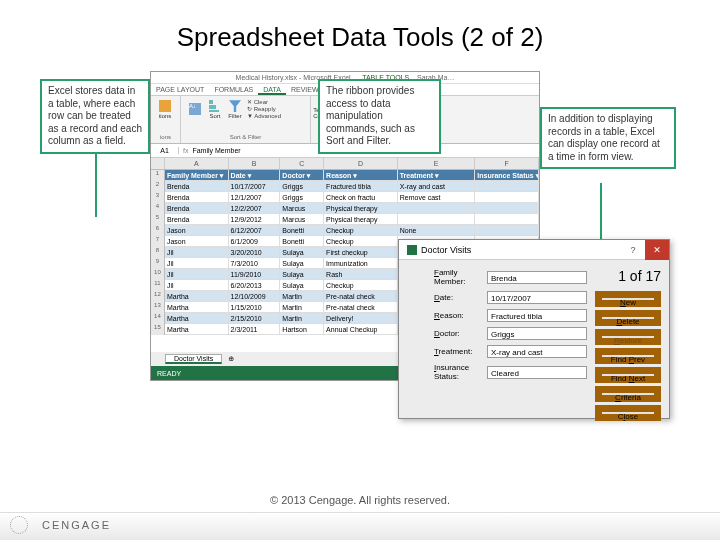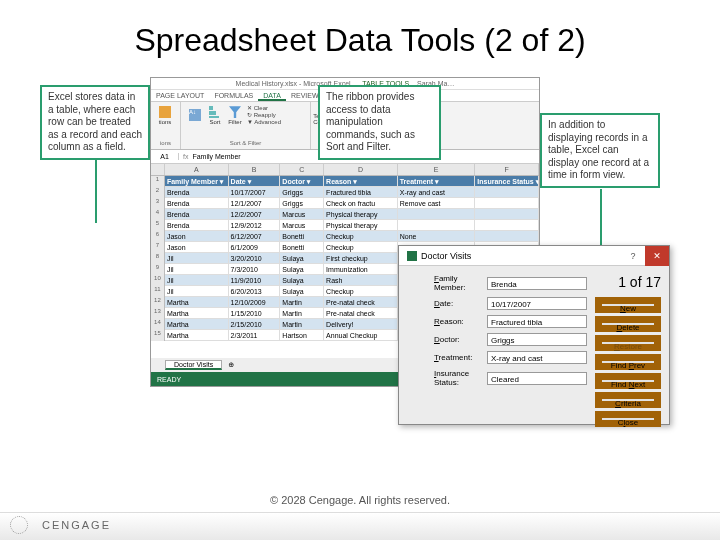--- a/index.html
+++ b/index.html
@@ -1,22 +1,22 @@
 <!DOCTYPE html>
 <html><head>
 <meta charset="utf-8">
 <style>
   * { box-sizing: border-box; margin: 0; padding: 0; }
   body { width: 720px; height: 540px; background: #fff; font-family: Arial, sans-serif; position: relative; overflow: hidden; }
-  .slide-title { text-align: center; font-size: 32px; font-weight: normal; color: #000; padding: 22px 0 14px; }
+  .slide-title { text-align: center; font-size: 26px; font-weight: normal; color: #000; padding: 22px 0 14px; }
   .main-area { position: relative; width: 640px; height: 350px; margin: 4px auto; }
   .callout { position: absolute; background: #fff; border: 2px solid #2a9d6e; padding: 4px 6px; font-size: 10px; line-height: 1.25; color: #333; z-index: 30; }
   .callout-left { top: 8px; left: 0; width: 110px; }
   .callout-mid { top: 8px; left: 278px; width: 123px; }
-  .callout-right { top: 36px; left: 500px; width: 120px; }
+  .callout-right { top: 36px; left: 500px; width: 136px; }
   .ptr { position: absolute; background: #2a9d6e; z-index: 29; }
   .ptr-left-v { left: 55px; top: 78px; width: 2px; height: 68px; }
   .ptr-mid-v { left: 350px; top: 50px; width: 2px; height: 20px; }
   .ptr-right-v { left: 560px; top: 112px; width: 2px; height: 60px; }
   .excel { position: absolute; top: 0; left: 110px; width: 390px; height: 310px; border: 1px solid #999; background: #fff; font-size: 8px; z-index: 5; }
   .excel-titlebar { height: 12px; background: #fff; text-align: center; font-size: 7px; color: #666; line-height: 12px; border-bottom: 1px solid #ddd; }
   .excel-ribbontabs { display: flex; height: 12px; border-bottom: 1px solid #ccc; }
   .excel-ribbontabs span { padding: 0 5px; font-size: 7px; line-height: 12px; color: #555; }
   .excel-ribbontabs .active { color: #217346; border-bottom: 2px solid #217346; }
   .ribbon { height: 48px; background: #f3f3f3; border-bottom: 1px solid #bbb; display: flex; }
@@ -340,19 +340,19 @@
         <button>Find <span class="underline-acc">N</span>ext</button>
         <button><span class="underline-acc">C</span>riteria</button>
         <button>C<span class="underline-acc">l</span>ose</button>
       </div>
     </div>
   </div>
 
 </div>
 
 <div class="footer">
-  <div class="copyright">© 2028 Cengage. All rights reserved.</div>
+  <div class="copyright">© 2013 Cengage. All rights reserved.</div>
   <div class="footer-band"></div>
   <div class="cengage">
     <div class="ceng-ico"></div>
     <span>CENGAGE</span>
   </div>
 </div>
 
 </body></html>

